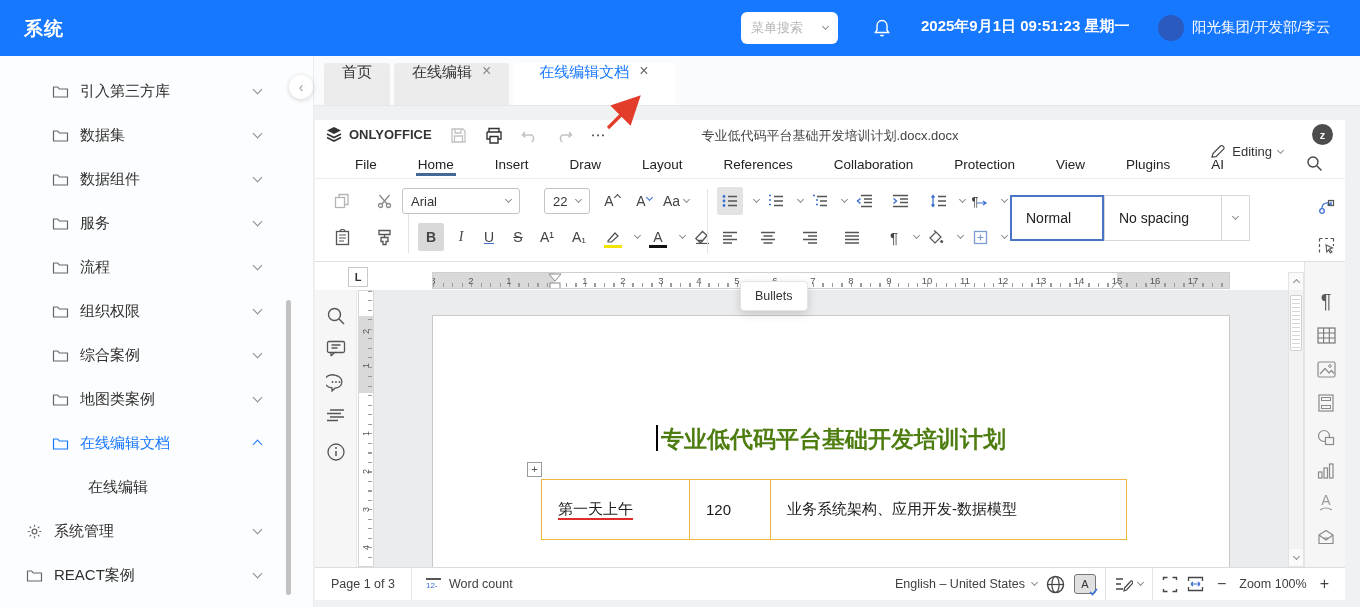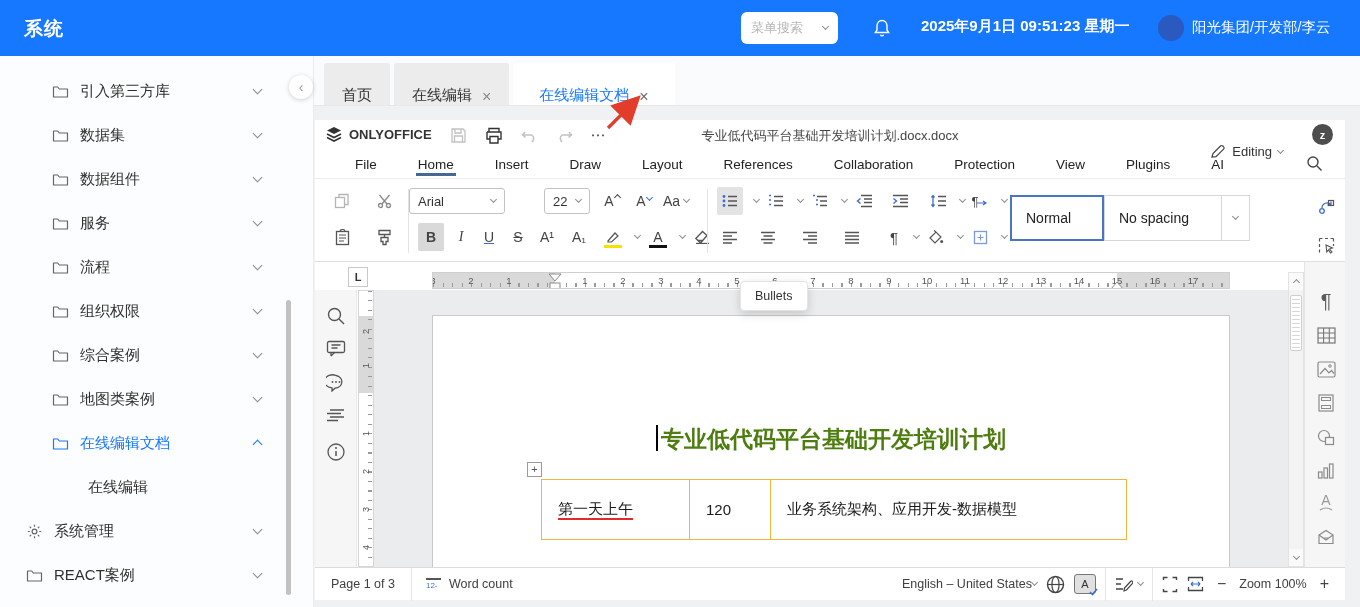--- a/index.html
+++ b/index.html
@@ -32,21 +32,21 @@
   .sb-item.active { color:#1677ff; }
   .sb-item.active .ic svg * { stroke:#1677ff; }
   .sb-item.active .crt { border-color:#1677ff; }
   .sb-item.up .crt { transform:rotate(-135deg); margin-top:3px; }
   .sb-scrollthumb { position:absolute; left:286px; top:244px; width:5px; height:295px; border-radius:3px; background:#c2c2c2; }
 
   .collapse-btn { position:absolute; left:289px; top:75px; width:24px; height:24px; border-radius:50%; background:#fff; box-shadow:0 1px 5px rgba(0,0,0,.18); display:flex; align-items:center; justify-content:center; color:#9a9a9a; font-size:14px; cursor:pointer; z-index:30; }
 
   
   .tabstrip { position:absolute; left:314px; top:56px; width:1046px; height:50px; background:#fafbfc; border-bottom:1px solid #e7e7e7; display:flex; align-items:flex-end; padding-left:10px; gap:4px; }
-  .tab { height:42px; display:flex; align-items:flex-end; gap:10px; background:#ececec; padding:0 18px; font-size:15px; color:#333; border-radius:3px 3px 0 0; cursor:pointer;margin-top:34px; }
+  .tab { height:42px; display:flex; align-items:flex-start; gap:10px; background:#ececec; padding:0 18px; font-size:15px; color:#333; border-radius:3px 3px 0 0; cursor:pointer;margin-top:34px; }
   .tab .x { color:#8a8a8a; font-size:16px; line-height:1; cursor:pointer; }
   .tab.active { background:#fff; color:#1677ff; padding:0 26px; }
   .tab.active .x { color:#6b6b6b; }
 
   
   .editor { position:absolute; left:315px; top:120px; width:1030px; height:480px; background:#fff; }
 
   .ed-hdr { position:absolute; left:0; top:0; width:1030px; height:30px; display:flex; align-items:center; }
   .brand { position:absolute; left:10px; top:6px; display:flex; align-items:center; gap:6px; font-size:13px; font-weight:bold; color:#333; }
   .hico { position:absolute; top:5px; width:22px; height:20px; display:flex; align-items:center; justify-content:center; cursor:pointer; }
@@ -111,21 +111,21 @@
   .rp-ic { position:absolute; left:10px; width:22px; height:22px; display:flex; align-items:center; justify-content:center; cursor:pointer; color:#5c5c5c; }
 
   
   .statusbar { position:absolute; left:0; top:447px; width:1030px; height:33px; border-top:1px solid #dcdcdc; background:#fff; display:flex; align-items:center; font-size:12.5px; color:#404040; }
   .sb-l { display:flex; align-items:center; height:100%; }
   .pg-ind { padding:0 16px; cursor:pointer; }
   .vdiv { width:1px; height:33px; background:#e4e4e4; }
   .wc { display:flex; align-items:center; gap:8px; padding:0 14px; cursor:pointer; }
   .wc-ic { width:15px; height:13px; border-top:2px solid #555; font-size:8px; color:#3a6fd8; line-height:11px; text-align:left; }
   .sb-r { margin-left:auto; display:flex; align-items:center; gap:9px; padding-right:12px; height:100%; }
-  .lang { display:flex; align-items:center; cursor:pointer; }
+  .lang { display:flex; align-items:center; gap:7px; cursor:pointer; }
   .spell { width:22px; height:20px; border:1px solid #777; border-radius:3px; background:#e0e0e0; font-size:11px; color:#333; display:flex; align-items:center; justify-content:center; position:relative; cursor:pointer; }
   .spell svg { position:absolute; right:-3px; bottom:-3px; }
   .zbtn { font-size:16px; color:#444; cursor:pointer; padding:0 4px; }
 
   
   .overlay { position:absolute; left:0; top:0; width:1360px; height:607px; pointer-events:none; z-index:50; }
 
   svg.lic { display:block; }
 </style>
 </head>
@@ -381,21 +381,21 @@
             <path d="M5 2.5 a2.5 2 0 0 1 5 0 M4 6 h7 M4 9 h7 M4 12 h5" stroke="#555" stroke-width="1.2" fill="none"></path>
           </svg>
       </div>
       <div class="tb" style="left:56px; top:44px;">
         <svg class="lic" width="15" height="17" viewBox="0 0 15 17">
             <path d="M2 1.5 h11 v4 H2 z M7.5 5.5 v3 M4 8.5 h7 v4 h-2 v3 h-3 v-3 H4 z" fill="none" stroke="#555" stroke-width="1.3"></path>
           </svg>
       </div>
       <div class="tdiv" style="left:93px;"></div>
 
-      <div class="combo" style="left:94px; top:9px; width:96px;">
+      <div class="combo" style="left:87px; top:9px; width:118px;">
         <span>Arial</span>
           <span class="crt s"></span>
       </div>
       <div class="combo" style="left:229px; top:9px; width:46px;">
         <span>22</span>
           <span class="crt s"></span>
       </div>
       <div class="tb" style="left:284px; top:8px;">
         <span class="glyph">A</span>
           <span class="crt s up" style="border-color:#444; margin-left:1px; margin-top:-8px;"></span>

